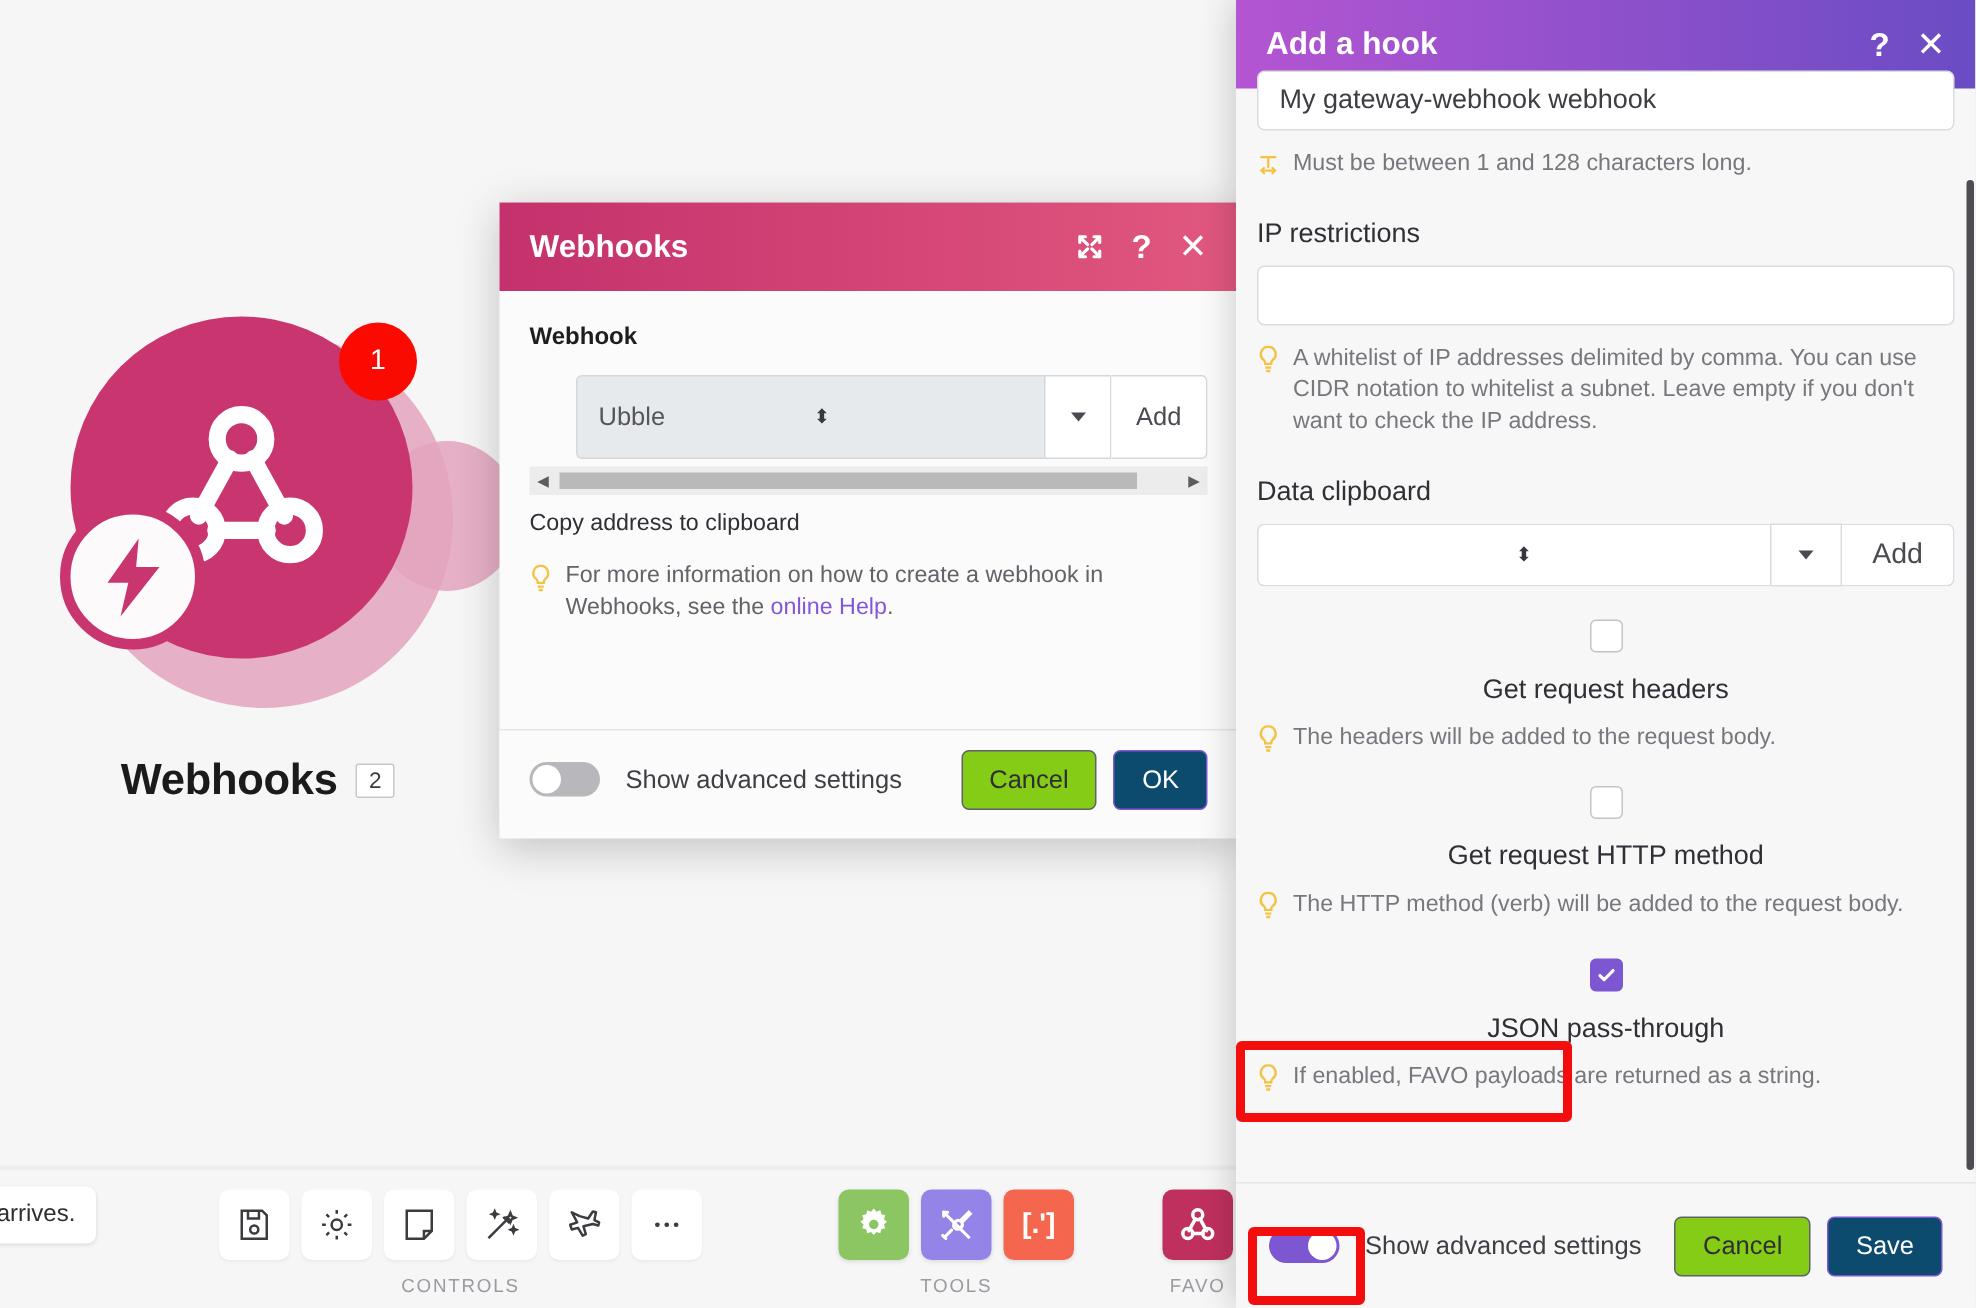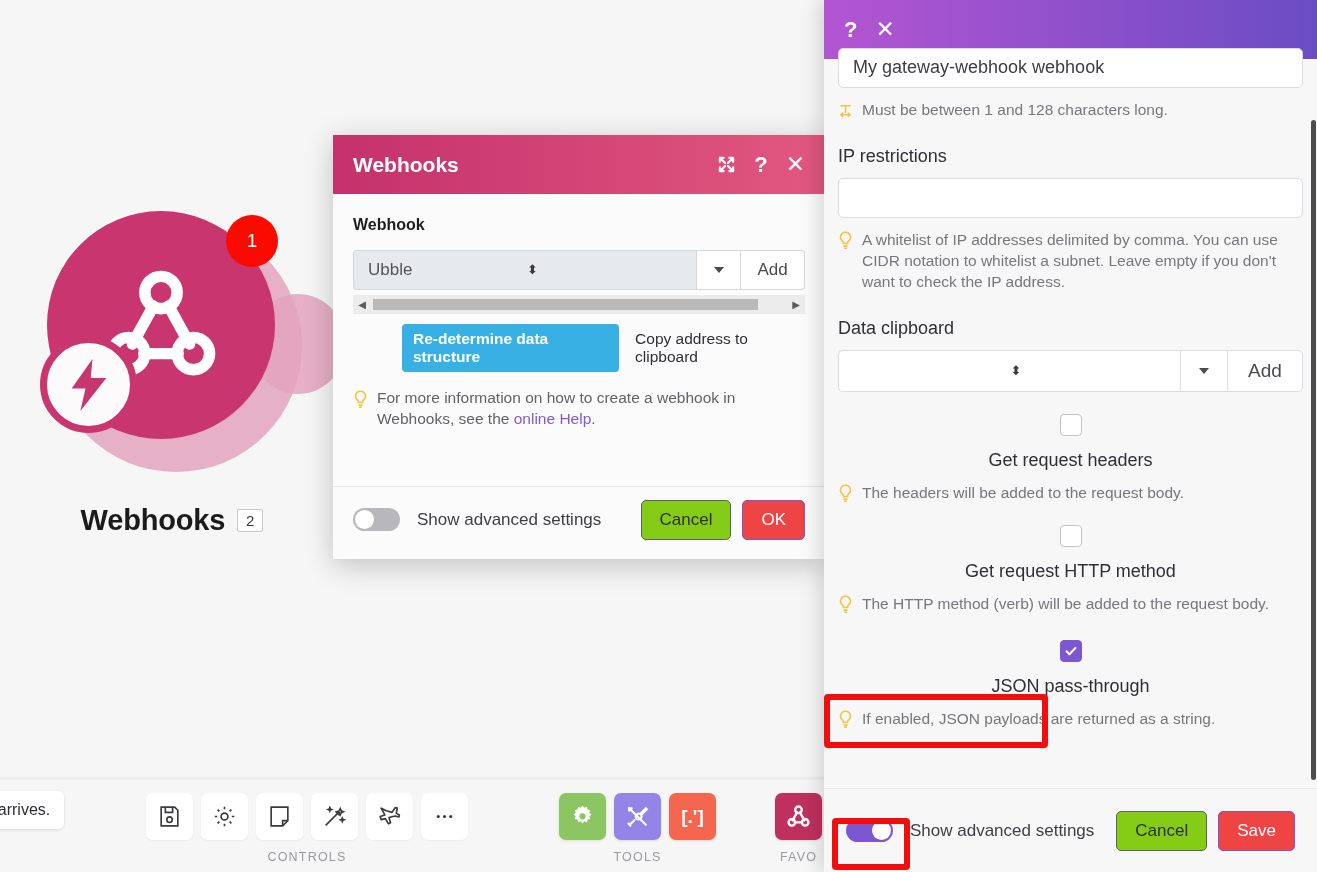--- a/index.html
+++ b/index.html
@@ -112,21 +112,21 @@
   .head-ico { cursor: pointer; display: flex; align-items: center; }
   .head-ico svg { width: 19px; height: 19px; }
   .head-ico.q { font-size: 22px; font-weight: bold; line-height: 1; }
   .head-ico.x { font-size: 23px; line-height: 1; font-weight: 300; }
 
   
   .wh-modal { left: 333px; top: 135px; width: 492px; height: 424px; background: #fbfbfb; }
   .wh-head { background: linear-gradient(90deg, #c4316c 0%, #e1587f 100%); }
   .wh-body { padding: 22px 20px 0 20px; position: relative; height: 358px; }
   .wh-label { font-size: 16px; font-weight: bold; color: #1e1e22; margin-bottom: 16px; }
-  .wh-select-row { display: flex; height: 40px; }
+  .wh-select-row { display: flex; height: 56px; margin-left: 31px; }
   .wh-select {
     flex: 1; background: #e7eaed; border: 1px solid #d3d8dd; border-right: none;
     border-radius: 4px 0 0 4px;
     display: flex; align-items: center; padding: 0 10px 0 14px;
     font-size: 17px; color: #55555c;
   }
   .wh-select span { flex: 1; }
   .wh-caret-dbl { font-size: 13px; color: #37373d; line-height: .85; }
   .wh-drop {
     width: 45px; background: #fff; border: 1px solid #d3d8dd;
@@ -180,21 +180,21 @@
     border-radius: 50%; background: #fff;
   }
   .toggle.on { background: #7d56d1; }
   .toggle.on .knob { left: 26px; }
   .toggle-label { margin-left: 17px; font-size: 17px; color: #3e3e44; flex: 1; }
   .btn {
     font-size: 17px; border-radius: 5px; padding: 9px 18px; cursor: pointer;
     border: 1px solid transparent; background: #84cc16;
   }
   .btn-cancel { border-color: #60606a; color: #2e2e34; }
-  .btn-primary { background: #ef4444; color: #fff; border-color: #7d56d1; margin-left: 11px; }
+  .btn-primary { background: #0c4a6e; color: #fff; border-color: #7d56d1; margin-left: 11px; }
 
   
   .hook-panel {
     position: absolute; right: 0; top: 0; width: 493px; height: 872px;
     background: #f7f7f8; box-shadow: -4px 0 20px rgba(0,0,0,.16);
     overflow: hidden;
   }
   .hook-head { background: linear-gradient(90deg, #b455d2 0%, #6a4cc4 100%); }
   .hook-scroll { position: absolute; top: 59px; left: 0; right: 0; bottom: 84px; padding: 0 14px; }
   .hook-inner { padding: 0 0 0 0; }
@@ -408,21 +408,20 @@
 
 
       <div class="wh-scroll">
         <div class="arr">◀</div>
         <div class="thumb short"></div>
         <div class="gap"></div>
         <div class="arr">▶</div>
       </div>
 
       <div class="wh-actions-row">
-        <div class="wh-pill">Re-determine data structure</div>
         <div class="wh-link-plain">Copy address to clipboard</div>
       </div>
 
       <div class="wh-hint">
         <svg class="bulb" viewBox="0 0 14 18" fill="none" stroke="#f5c343" stroke-width="1.5">
           <path d="M7 1.2a4.6 4.6 0 0 0-2.8 8.3c.6.5.9 1.1.9 1.8v.6h3.8v-.6c0-.7.3-1.3.9-1.8A4.6 4.6 0 0 0 7 1.2z"></path>
           <path d="M5.1 14.3h3.8M5.7 16.4h2.6"></path>
         </svg>
         <div class="wh-hint-txt"><span>For more information on how to create a webhook in Webhooks, see the </span><a href="#">online Help</a><span>.</span></div>
       </div>
@@ -433,20 +432,21 @@
           </div>
         <div class="toggle-label">Show advanced settings</div>
         <button class="btn btn-cancel">Cancel</button>
         <button class="btn btn-primary">OK</button>
       </div>
     </div>
   </div>
 
   <div class="hook-panel">
     <div class="modal-head hook-head">
+      <div class="modal-title">Add a hook</div>
       <div class="modal-head-icons">
         <div class="head-ico q">?</div>
         <div class="head-ico x">✕</div>
       </div>
     </div>
 
     <div class="hook-scroll">
       <div class="hook-inner">
 
         <input class="field-input first-input" type="text" value="My gateway-webhook webhook" style="">
@@ -513,21 +513,21 @@
               <path d="M3 8.4l3.2 3.2L13 4.6"></path>
             </svg>
           </div>
           <div class="cb-label">JSON pass-through</div>
         </div>
         <div class="hint-row">
           <svg class="bulb" viewBox="0 0 14 18" fill="none" stroke="#f5c343" stroke-width="1.5">
             <path d="M7 1.2a4.6 4.6 0 0 0-2.8 8.3c.6.5.9 1.1.9 1.8v.6h3.8v-.6c0-.7.3-1.3.9-1.8A4.6 4.6 0 0 0 7 1.2z"></path>
             <path d="M5.1 14.3h3.8M5.7 16.4h2.6"></path>
           </svg>
-          <div class="hint-txt">If enabled, JSON payloads are returned as a string.</div>
+          <div class="hint-txt">If enabled, FAVO payloads are returned as a string.</div>
         </div>
 
       </div>
     </div>
 
     <div class="vscroll"></div>
 
     <div class="hook-foot">
       <div class="toggle on">
           <div class="knob"></div>

